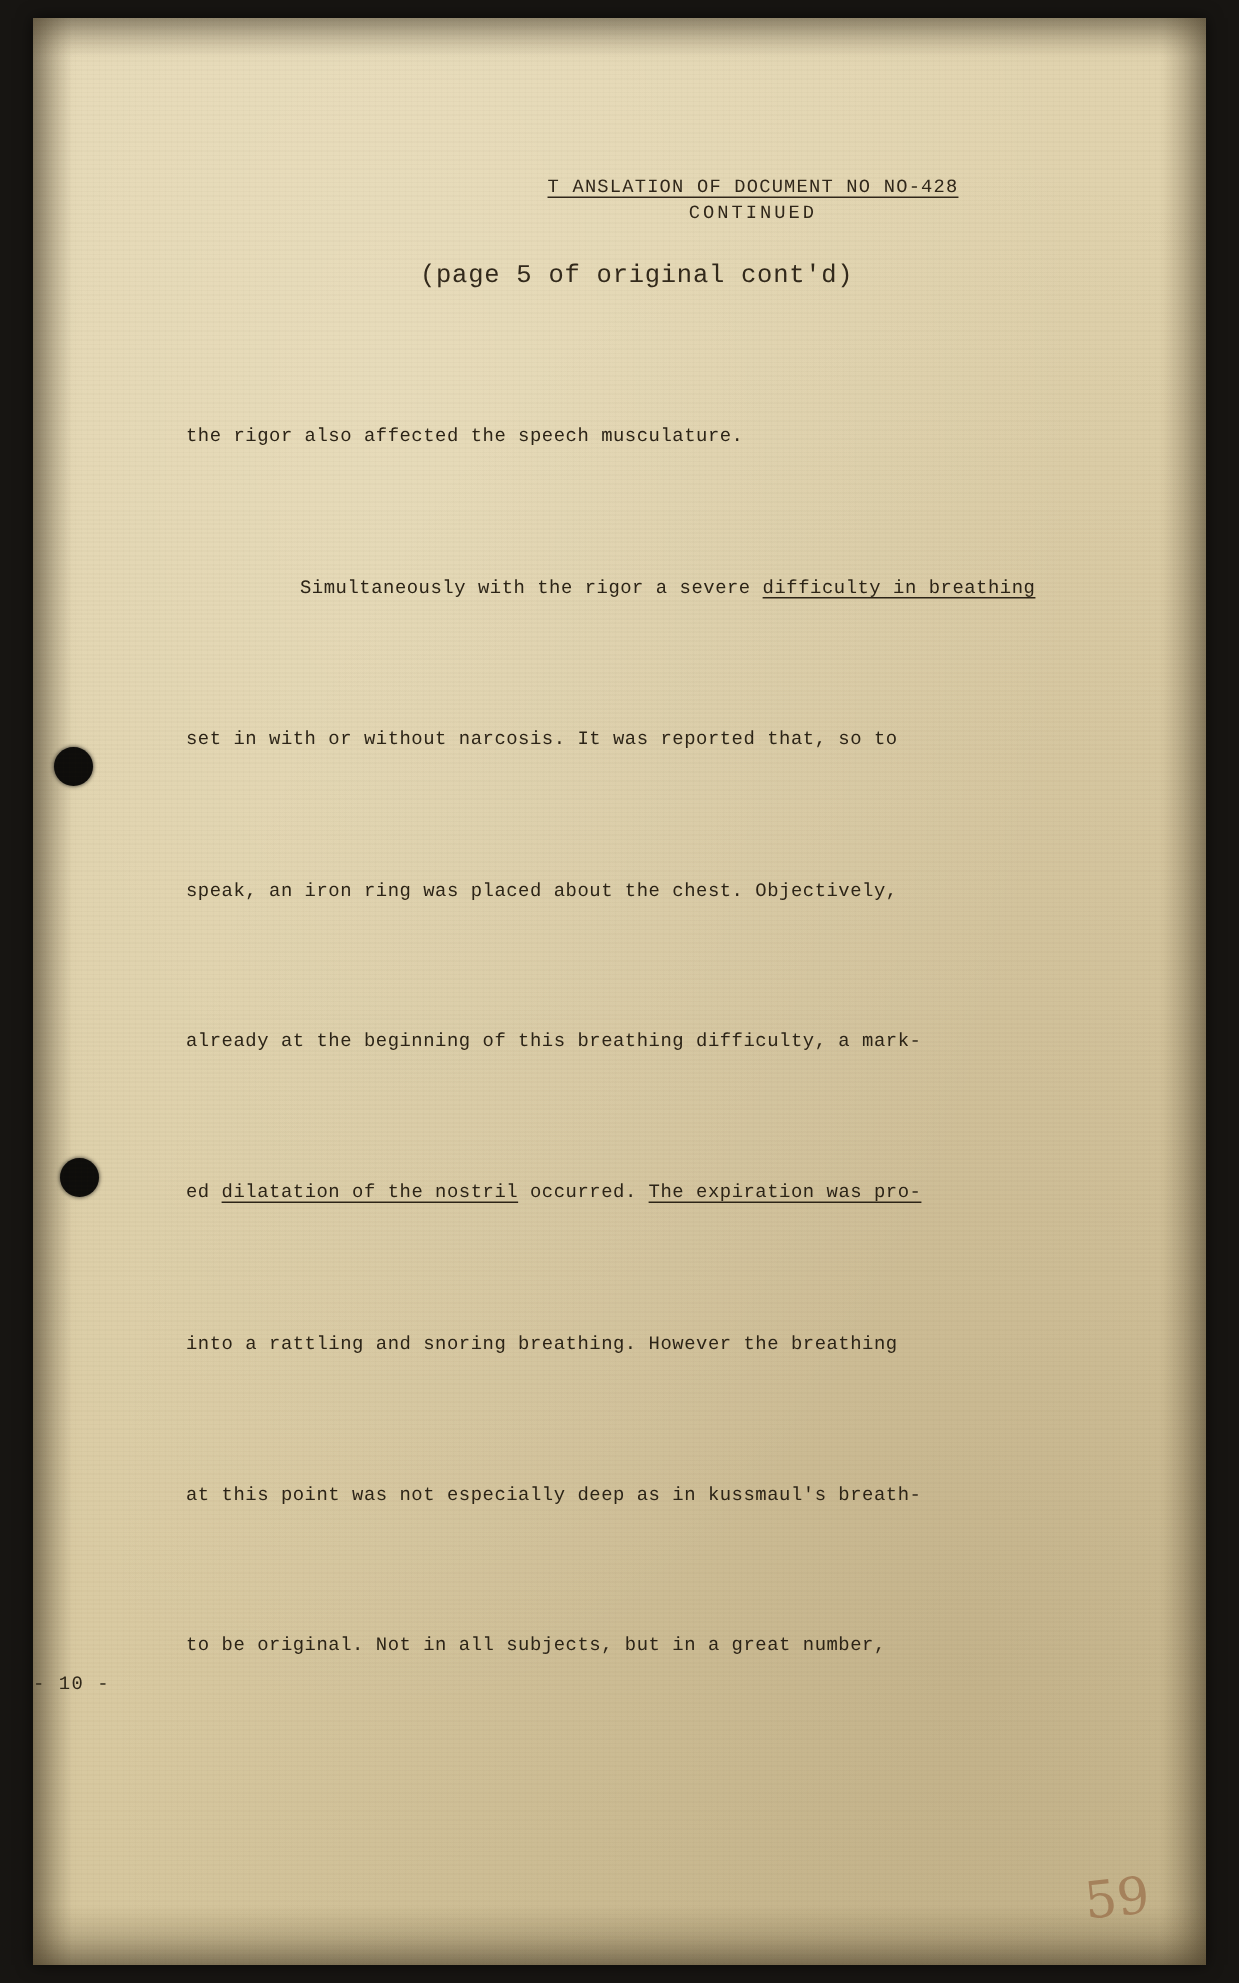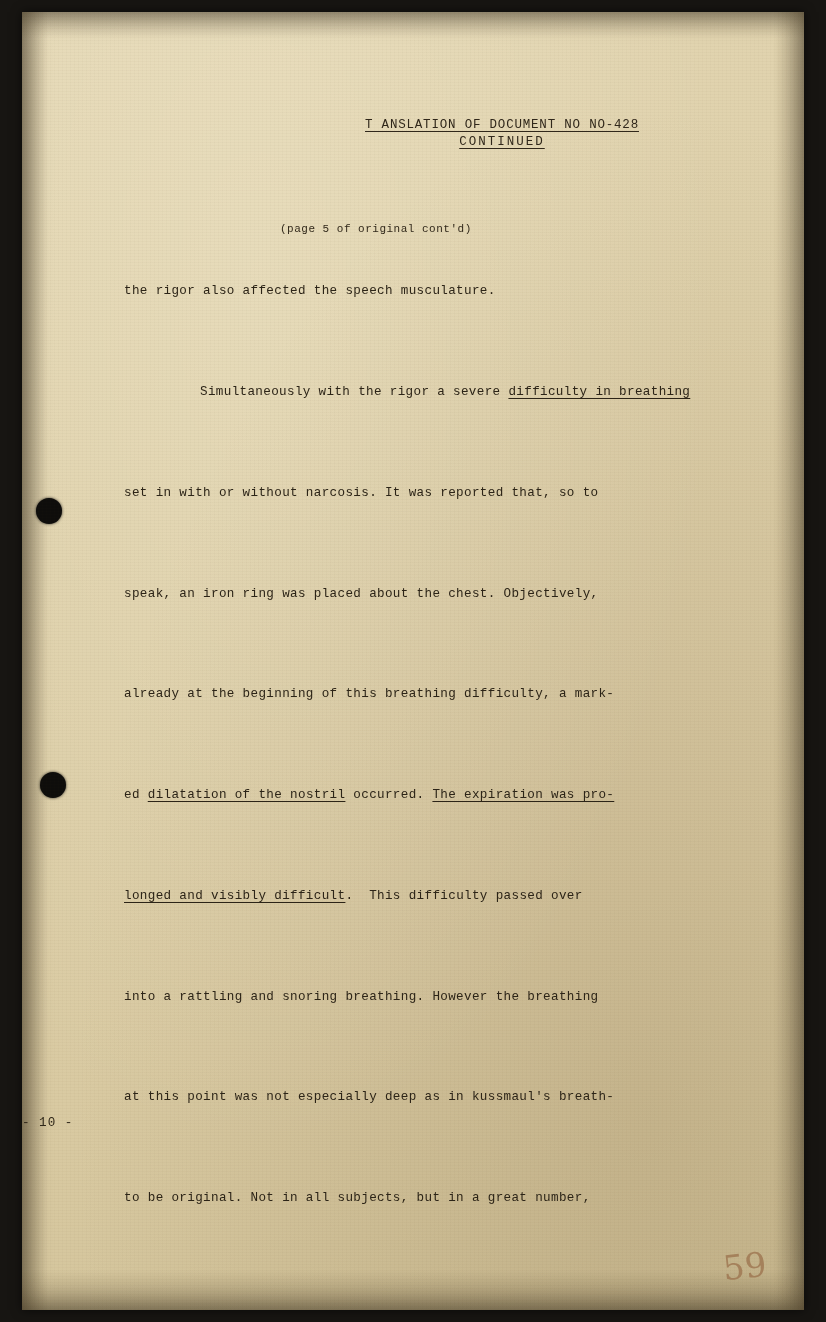--- a/index.html
+++ b/index.html
@@ -106,33 +106,31 @@
     line-height: 17px;
     color: #30271a;
   }
   .doc-header .hdr-line1 {
     display: block;
     text-decoration: underline;
     text-underline-offset: 3px;
   }
   .doc-header .hdr-line2 {
     display: block;
-    text-decoration: underline;
     text-underline-offset: 3px;
     letter-spacing: 2px;
   }
 
   .page-note {
     position: absolute;
     left: 258px;
     top: 163px;
-    font-size: 11px;
+    font-size: 17px;
     letter-spacing: 0.5px;
     color: #32291b;
-    margin-top: 48px;
   }
 
   .body-copy {
     position: absolute;
     left: 102px;
     top: 196px;
     width: 620px;
     font-size: 12.6px;
     line-height: 33.6px;
     letter-spacing: 0.35px;
@@ -191,21 +189,20 @@
 
       <div class="page-note">(page 5 of original cont'd)</div>
 
       <div class="body-copy">
         <span class="ln">the rigor also affected the speech musculature.</span>
         <span class="ln indent">Simultaneously with the rigor a severe <span class="u">difficulty in breathing</span></span>
         <span class="ln">set in with or without narcosis. It was reported that, so to</span>
         <span class="ln">speak, an iron ring was placed about the chest. Objectively,</span>
         <span class="ln">already at the beginning of this breathing difficulty, a mark-</span>
         <span class="ln">ed <span class="u">dilatation of the nostril</span> occurred. <span class="u">The expiration was pro-</span></span>
-        <span class="ln"><span class="u">longed and visibly difficult</span>.  This difficulty passed over</span>
         <span class="ln">into a rattling and snoring breathing. However the breathing</span>
         <span class="ln">at this point was not especially deep as in kussmaul's breath-</span>
         <span class="ln">to be original. Not in all subjects, but in a great number,</span>
         
         
         
         
         
         
         

